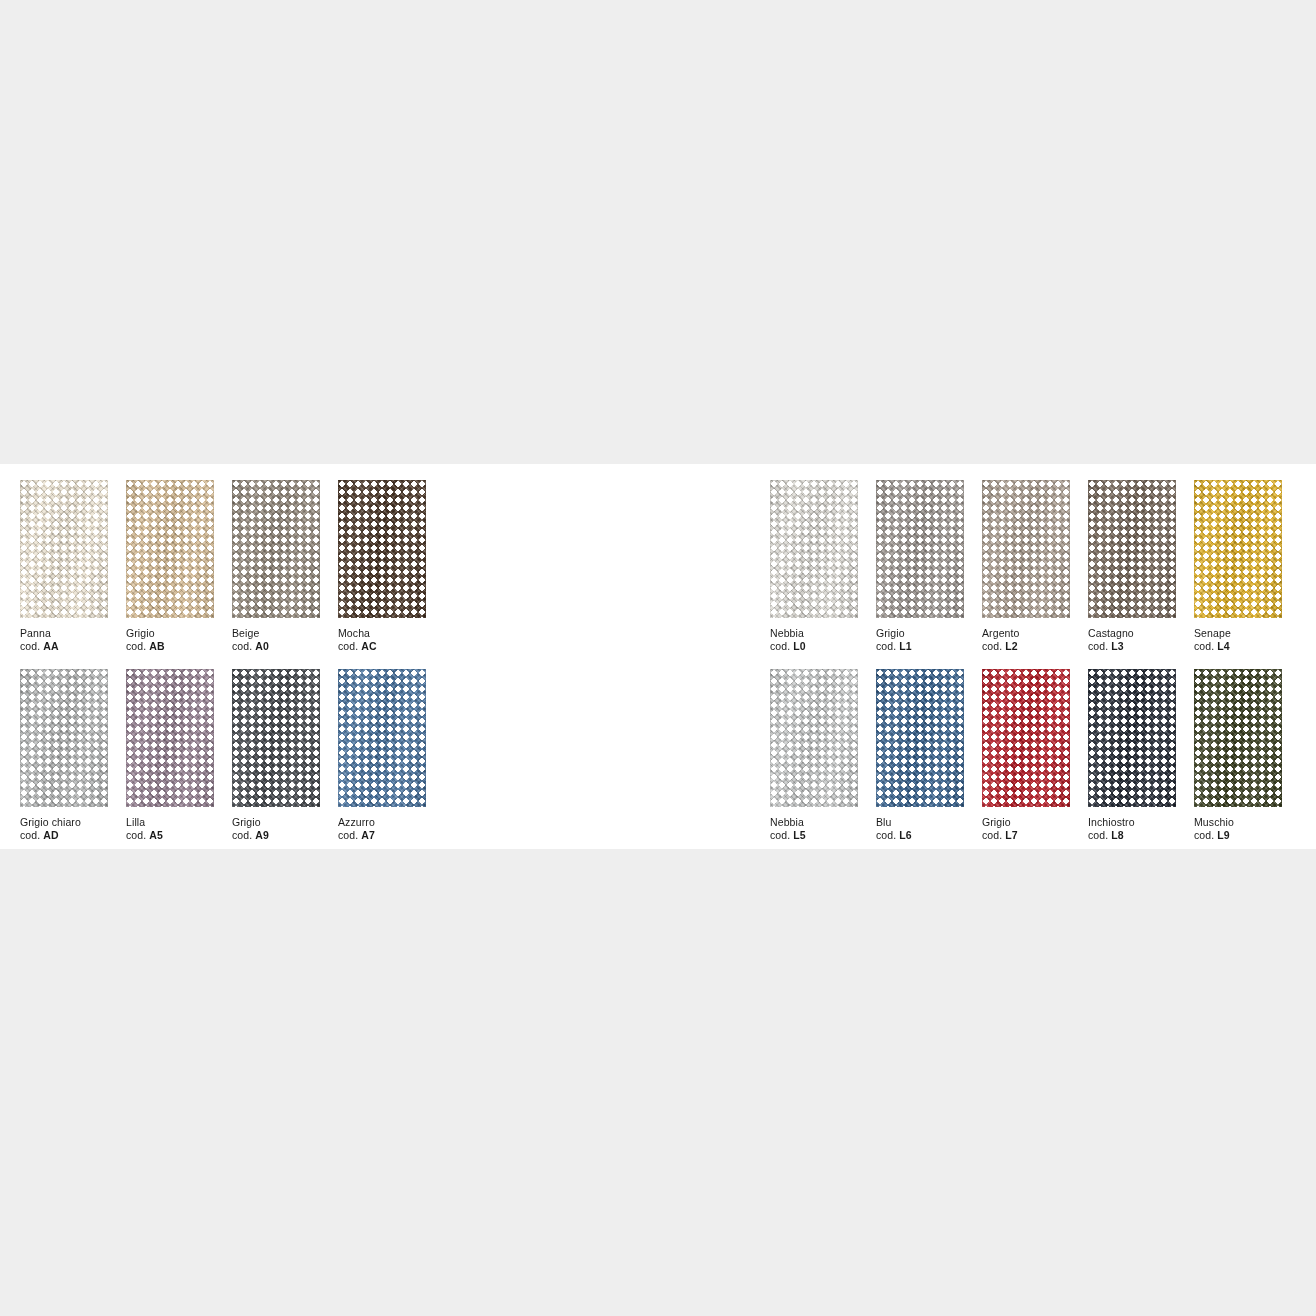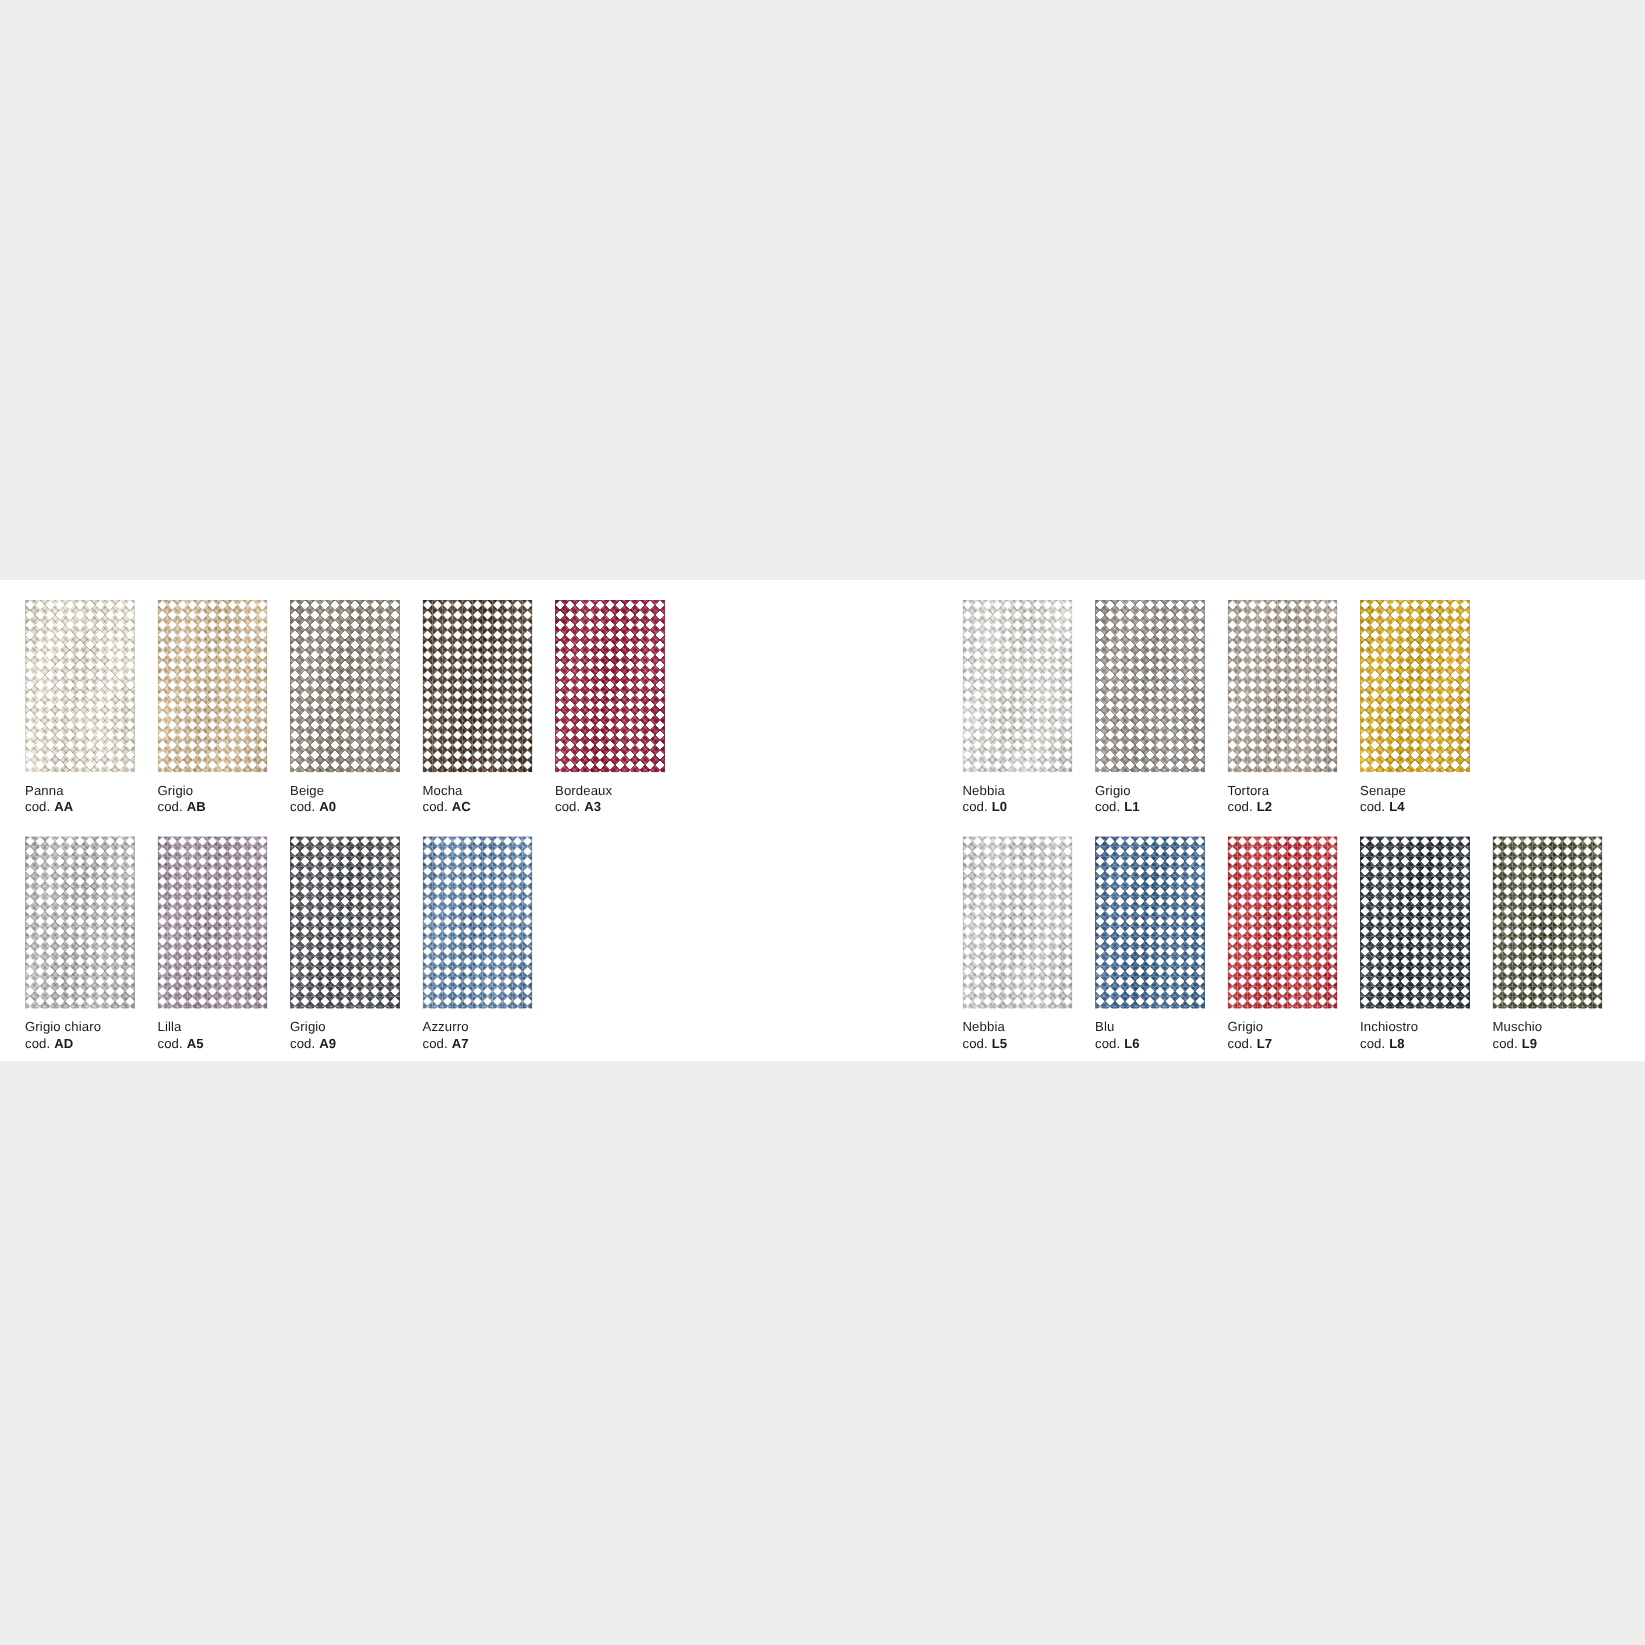--- a/index.html
+++ b/index.html
@@ -183,30 +183,20 @@
         <div class="swatch-cell">
           <div class="chip-wrap">
             <div class="chip-edge"></div>
             <div class="chip" style="background-color: rgb(74, 54, 39);"></div>
           </div>
           <div class="swatch-caption">
             <span class="swatch-name">Mocha</span>
             <span class="swatch-code"><span class="code-prefix">cod.</span> <span class="code-value">AC</span></span>
           </div>
         </div>
-        <div class="swatch-cell">
-          <div class="chip-wrap">
-            <div class="chip-edge"></div>
-            <div class="chip" style="background-color: rgb(156, 31, 61);"></div>
-          </div>
-          <div class="swatch-caption">
-            <span class="swatch-name">Bordeaux</span>
-            <span class="swatch-code"><span class="code-prefix">cod.</span> <span class="code-value">A3</span></span>
-          </div>
-        </div>
       </div>
       <div class="swatch-row">
         <div class="swatch-cell">
           <div class="chip-wrap">
             <div class="chip-edge"></div>
             <div class="chip" style="background-color: rgb(181, 183, 183);"></div>
           </div>
           <div class="swatch-caption">
             <span class="swatch-name">Grigio chiaro</span>
             <span class="swatch-code"><span class="code-prefix">cod.</span> <span class="code-value">AD</span></span>
@@ -266,22 +256,32 @@
             <span class="swatch-name">Grigio</span>
             <span class="swatch-code"><span class="code-prefix">cod.</span> <span class="code-value">L1</span></span>
           </div>
         </div>
         <div class="swatch-cell">
           <div class="chip-wrap">
             <div class="chip-edge"></div>
             <div class="chip" style="background-color: rgb(172, 159, 146);"></div>
           </div>
           <div class="swatch-caption">
-            <span class="swatch-name">Tortora</span>
+            <span class="swatch-name">Argento</span>
             <span class="swatch-code"><span class="code-prefix">cod.</span> <span class="code-value">L2</span></span>
+          </div>
+        </div>
+        <div class="swatch-cell">
+          <div class="chip-wrap">
+            <div class="chip-edge"></div>
+            <div class="chip" style="background-color: rgb(119, 105, 92);"></div>
+          </div>
+          <div class="swatch-caption">
+            <span class="swatch-name">Castagno</span>
+            <span class="swatch-code"><span class="code-prefix">cod.</span> <span class="code-value">L3</span></span>
           </div>
         </div>
         <div class="swatch-cell">
           <div class="chip-wrap">
             <div class="chip-edge"></div>
             <div class="chip" style="background-color: rgb(224, 177, 40);"></div>
           </div>
           <div class="swatch-caption">
             <span class="swatch-name">Senape</span>
             <span class="swatch-code"><span class="code-prefix">cod.</span> <span class="code-value">L4</span></span>

